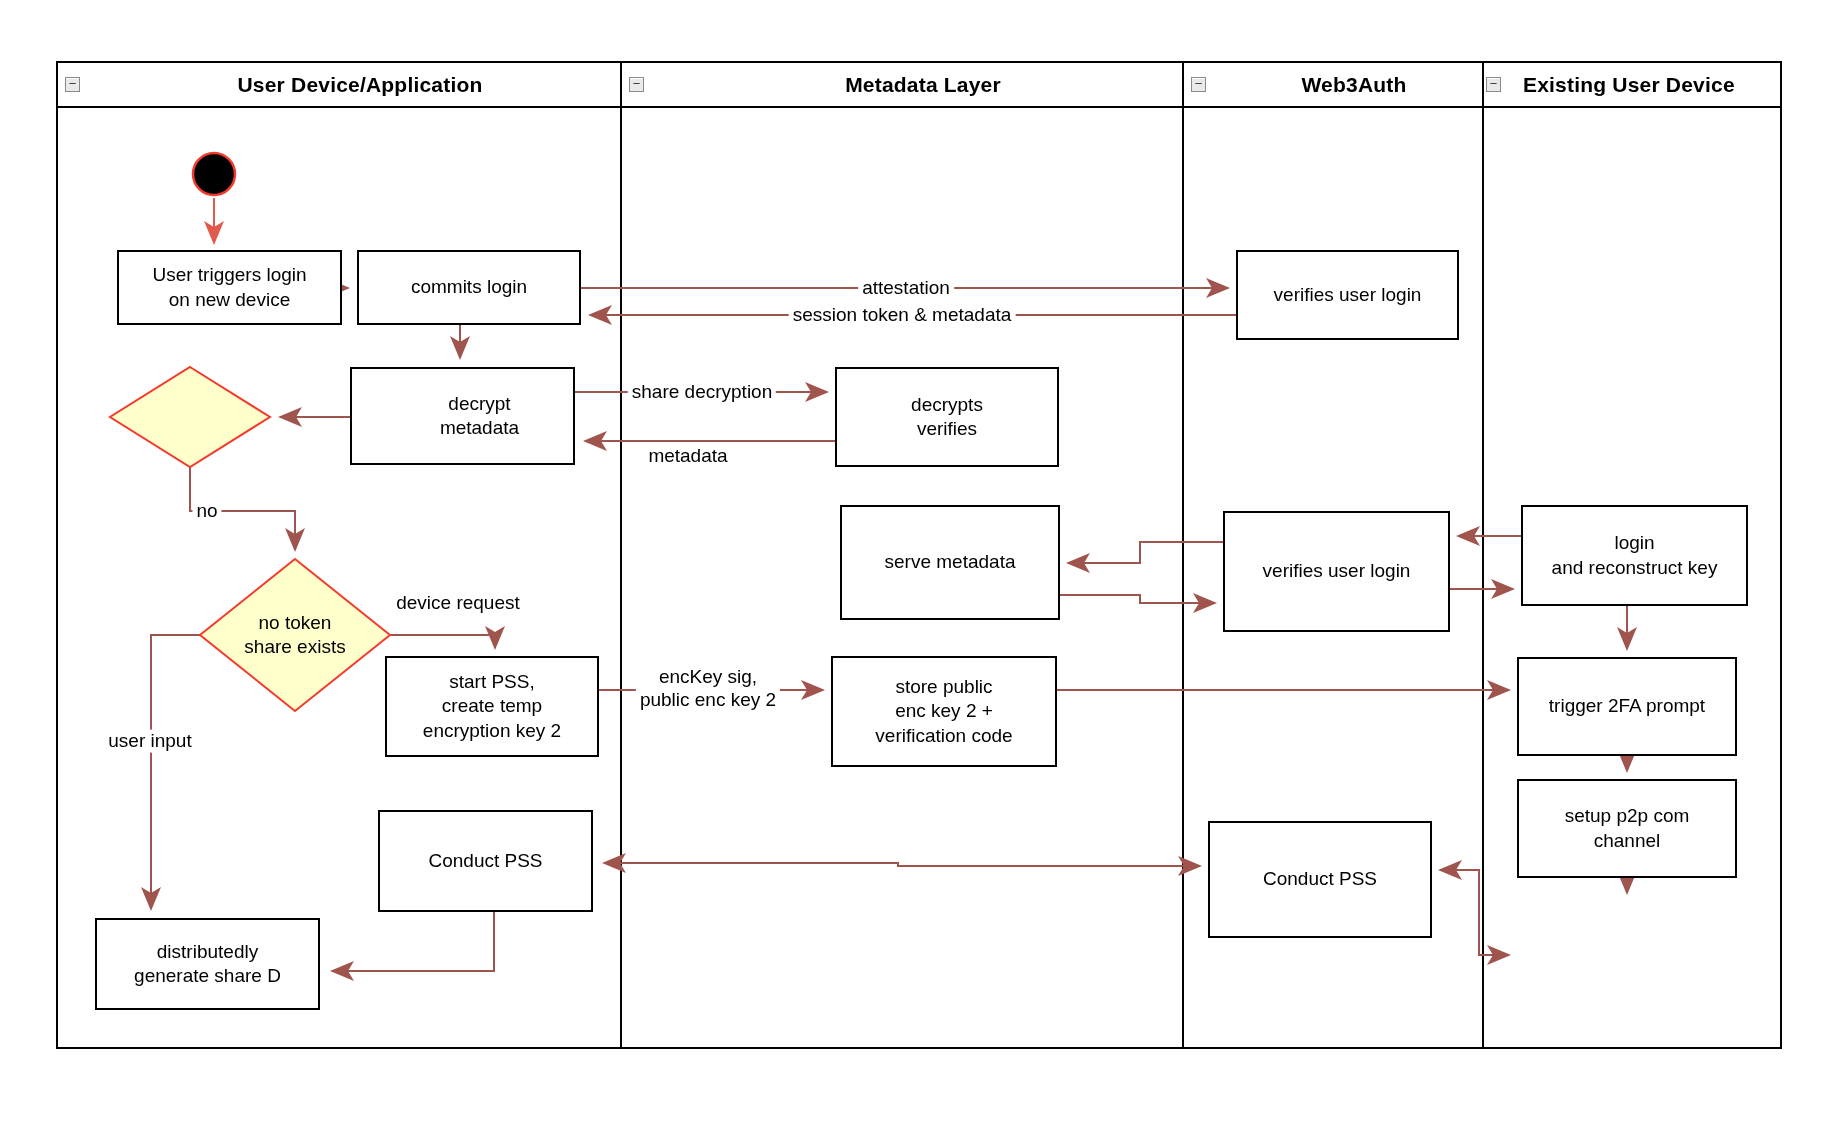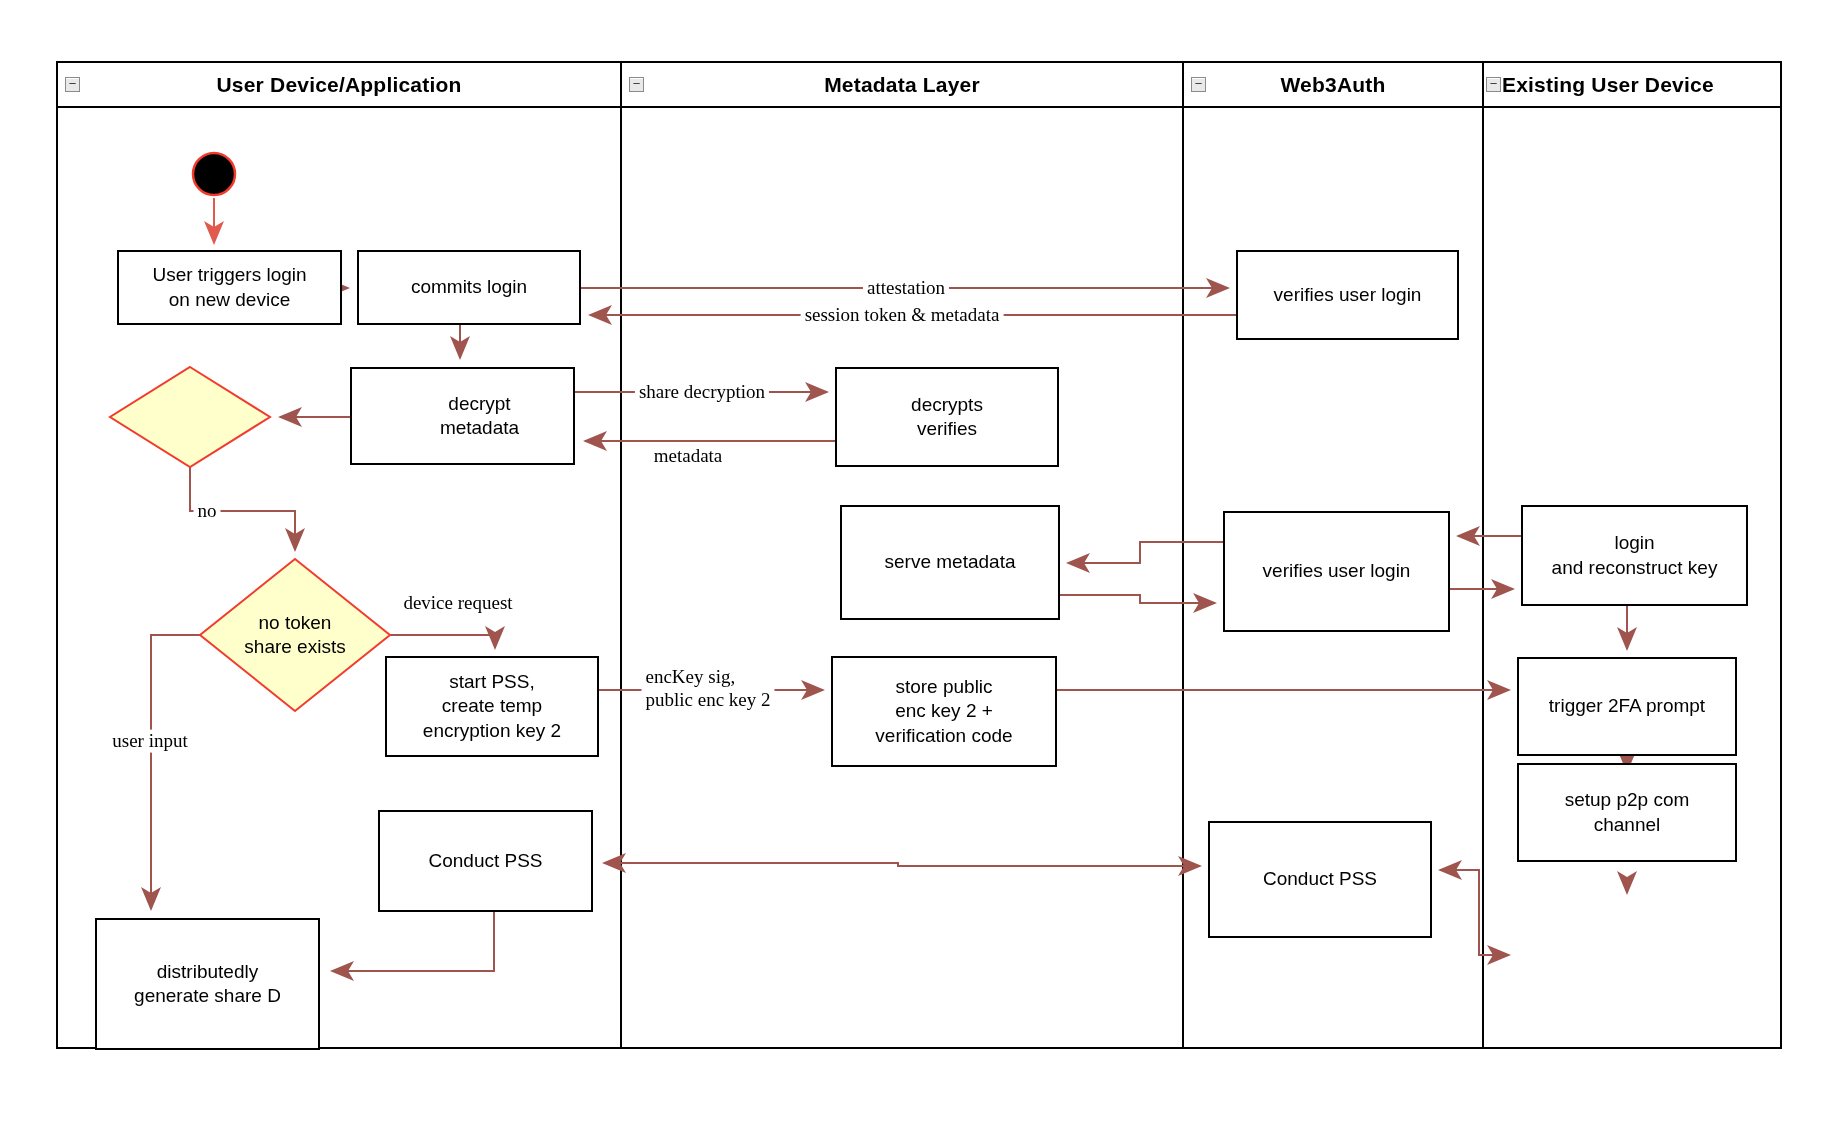--- a/index.html
+++ b/index.html
@@ -3,40 +3,40 @@
 <meta charset="utf-8">
 <style>
   html,body{margin:0;padding:0;background:#ffffff;}
   .canvas{
     position:relative;width:1822px;height:1132px;background:#ffffff;
     font-family:"Liberation Sans", sans-serif;color:#000;overflow:hidden;
   }
   svg.layer{position:absolute;left:0;top:0;width:1822px;height:1132px;}
   .hdr{
     position:absolute;display:flex;align-items:center;justify-content:center;
-    font-size:21px;font-weight:bold;height:45px;letter-spacing:0.2px;
+    font-size:21px;font-weight:bold;height:45px;letter-spacing:0.2px;padding-left:21px;
   }
   .hdr.left{justify-content:flex-start;}
   .collapse{
     position:absolute;width:15px;height:15px;background:#e9e9e9;
     border:1px solid #8a8a8a;box-sizing:border-box;font-size:13px;line-height:12px;
     text-align:center;color:#333;box-shadow:inset 0 1px 0 #fff;cursor:pointer;
   }
   .node{
     position:absolute;background:#fff;border:2px solid #000;box-sizing:border-box;
     display:flex;align-items:center;justify-content:center;text-align:center;
     font-size:19px;line-height:1.28;white-space:pre-line;
   }
   .dlabel{
     position:absolute;display:flex;align-items:center;justify-content:center;
     text-align:center;font-size:19px;line-height:1.25;white-space:pre-line;
   }
   .elabel{
     position:absolute;transform:translate(-50%,-50%);
-    font-size:19px;line-height:1.2;text-align:left;white-space:pre-line;font-family:Liberation Serif, serif;
+    font-size:19px;line-height:1.2;text-align:center;white-space:pre-line;
   }
   .elabel.bg{background:#ffffff;padding:0 4px;}
 </style>
 </head>
 <body>
 
 <div class="canvas">
 
   <svg class="layer" viewBox="0 0 1822 1132">
     <defs>
@@ -111,38 +111,38 @@
 
   <div class="node" style="left:101px;top:250px;width:225px;height:75px;margin-left:16px;">User triggers login
 on new device</div>
   <div class="node" style="left:357px;top:250px;width:224px;height:75px;">commits login</div>
   <div class="node" style="left:350px;top:367px;width:225px;height:98px;padding-left:34px;">decrypt
 metadata</div>
   <div class="node" style="left:385px;top:656px;width:214px;height:101px;">start PSS,
 create temp
 encryption key 2</div>
   <div class="node" style="left:378px;top:810px;width:215px;height:102px;">Conduct PSS</div>
-  <div class="node" style="left:95px;top:918px;width:225px;height:132px;">distributedly
+  <div class="node" style="left:95px;top:918px;width:225px;height:92px;">distributedly
 generate share D</div>
 
   <div class="node" style="left:835px;top:367px;width:224px;height:100px;">decrypts
 verifies</div>
   <div class="node" style="left:840px;top:505px;width:220px;height:115px;text-align:right;">serve metadata</div>
   <div class="node" style="left:831px;top:656px;width:226px;height:111px;">store public
 enc key 2 +
 verification code</div>
 
   <div class="node" style="left:1236px;top:250px;width:223px;height:90px;">verifies user login</div>
   <div class="node" style="left:1223px;top:511px;width:227px;height:121px;">verifies user login</div>
   <div class="node" style="left:1208px;top:821px;width:224px;height:117px;">Conduct PSS</div>
 
   <div class="node" style="left:1521px;top:505px;width:227px;height:101px;">login
 and reconstruct key</div>
   <div class="node" style="left:1517px;top:657px;width:220px;height:99px;">trigger 2FA prompt</div>
-  <div class="node" style="left:1517px;top:763px;width:220px;height:99px;">setup p2p com
+  <div class="node" style="left:1517px;top:779px;width:220px;height:99px;">setup p2p com
 channel</div>
 
   <div class="dlabel" style="left:205px;top:585px;width:180px;height:100px;">no token
 share exists</div>
 
   <div class="elabel bg" style="left:906px;top:288px;">attestation</div>
   <div class="elabel bg" style="left:902px;top:315px;">session token &amp; metadata</div>
   <div class="elabel bg" style="left:702px;top:392px;">share decryption</div>
   <div class="elabel" style="left:688px;top:456px;">metadata</div>
   <div class="elabel bg" style="left:207px;top:511px;">no</div>

